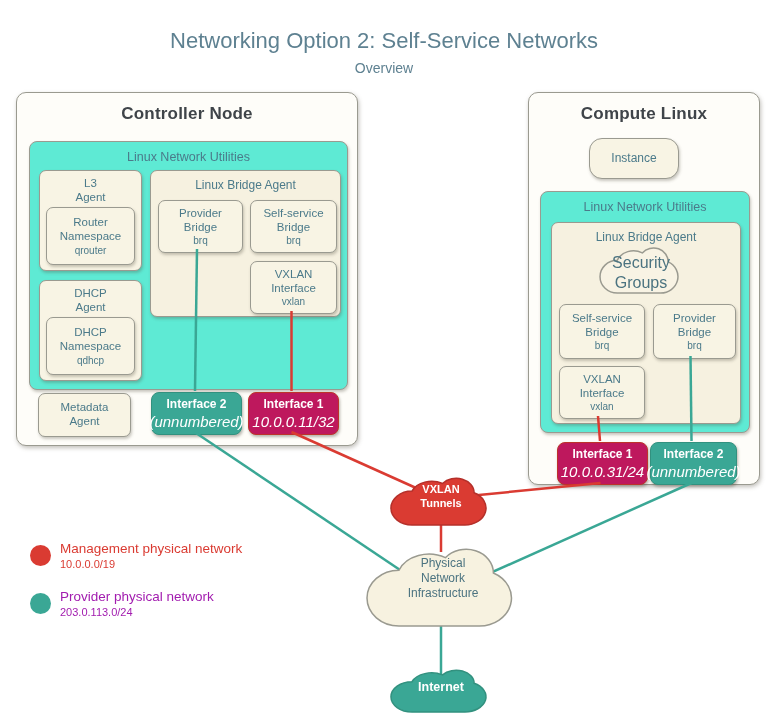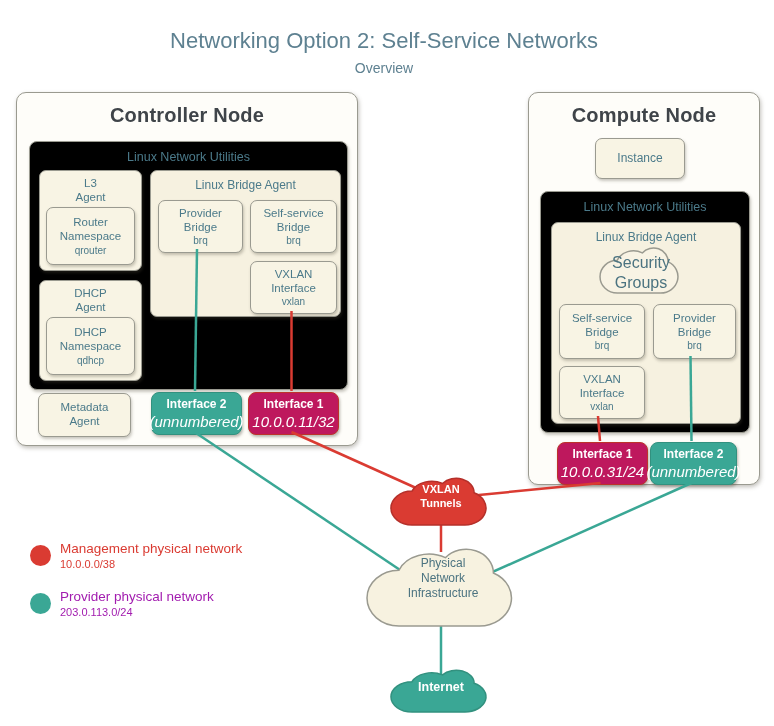--- a/index.html
+++ b/index.html
@@ -5,23 +5,23 @@
   html,body{margin:0;padding:0;background:#ffffff;}
   .stage{position:relative;width:768px;height:726px;background:#ffffff;overflow:hidden;
          font-family:"Liberation Sans",sans-serif;}
   .abs{position:absolute;}
 
   .main-title{left:0;top:28px;width:100%;text-align:center;font-size:22px;font-weight:500;color:#5e8191;}
   .sub-title{left:0;top:60px;width:100%;text-align:center;font-size:14px;color:#5e8191;}
 
   .node{border:1.5px solid #9a9a90;border-radius:10px;background:#fefdf9;
         box-shadow:1px 2px 4px rgba(80,75,60,.35);}
-  .node-title{text-align:center;padding-top:11px;font-size:20px;font-weight:600;color:#3f4449;letter-spacing:.2px;}
-
-  .container-box{border:1px solid #9a9a90;border-radius:8px;background:#000000;
+  .node-title{text-align:center;padding-top:11px;font-size:17px;font-weight:600;color:#3f4449;letter-spacing:.2px;}
+
+  .container-box{border:1px solid #9a9a90;border-radius:8px;background:#5eead4;
                  box-shadow:1px 2px 3px rgba(80,75,60,.3);}
   .container-title{text-align:center;padding-top:8px;font-size:12.5px;color:#4b7a8a;}
 
   .leaf-box{border:1px solid #9a9a90;border-radius:7px;background:#f8f4e4;
             box-shadow:1px 2px 3px rgba(80,75,60,.3);}
   .centered{display:flex;flex-direction:column;align-items:center;justify-content:center;gap:1px;}
 
   .box-label{font-size:11.5px;color:#4b7a8a;white-space:pre-line;line-height:1.2;text-align:center;}
   .box-label.top{padding-top:6px;}
   .box-sub{font-size:10px;color:#4b7a8a;text-align:center;}
@@ -109,23 +109,23 @@
       <div class="iface-label">Interface 2</div>
       <div class="iface-sub">(unnumbered)</div>
     </div>
     <div class="abs iface red" style="left:231px;top:299px;width:89px;height:41px;">
       <div class="iface-label">Interface 1</div>
       <div class="iface-sub">10.0.0.11/32</div>
     </div>
   </div>
 
   <div class="abs node" style="left:528px;top:92px;width:230px;height:391px;">
-    <div class="node-title">Compute Node</div>
-
-    <div class="abs leaf-box centered" style="left:66px;top:45px;width:88px;height:39px;">
+    <div class="node-title">Compute Linux</div>
+
+    <div class="abs leaf-box centered" style="left:60px;top:45px;width:88px;height:39px;border-radius:13px;">
       <div class="box-label" style="font-size:12px;">Instance</div>
     </div>
 
     <div class="abs container-box" style="left:11px;top:98px;width:208px;height:240px;">
       <div class="container-title">Linux Network Utilities</div>
 
       <div class="abs leaf-box" style="left:10px;top:30px;width:188px;height:200px;background:#f6f1e0;">
         <div class="container-title" style="padding-top:7px;font-size:12px;">Linux Bridge Agent</div>
 
         <div class="abs leaf-box centered" style="left:7px;top:81px;width:84px;height:53px;">
@@ -183,21 +183,21 @@
 Tunnels</div>
   <div class="abs cloud-label dark" style="left:381px;top:556px;width:124px;font-size:12px;">Physical
 Network
 Infrastructure</div>
   <div class="abs cloud-label light" style="left:391px;top:680px;width:100px;font-size:12.5px;">Internet</div>
 
   <div class="abs legend-item" style="left:30px;top:541px;">
     <span class="legend-dot" style="background:#da3b32;"></span>
     <div class="legend-red">
       <div class="legend-label">Management physical network</div>
-      <div class="legend-sub">10.0.0.0/38</div>
+      <div class="legend-sub">10.0.0.0/19</div>
     </div>
   </div>
   <div class="abs legend-item" style="left:30px;top:589px;">
     <span class="legend-dot" style="background:#3aa795;"></span>
     <div class="legend-teal">
       <div class="legend-label">Provider physical network</div>
       <div class="legend-sub">203.0.113.0/24</div>
     </div>
   </div>
 

